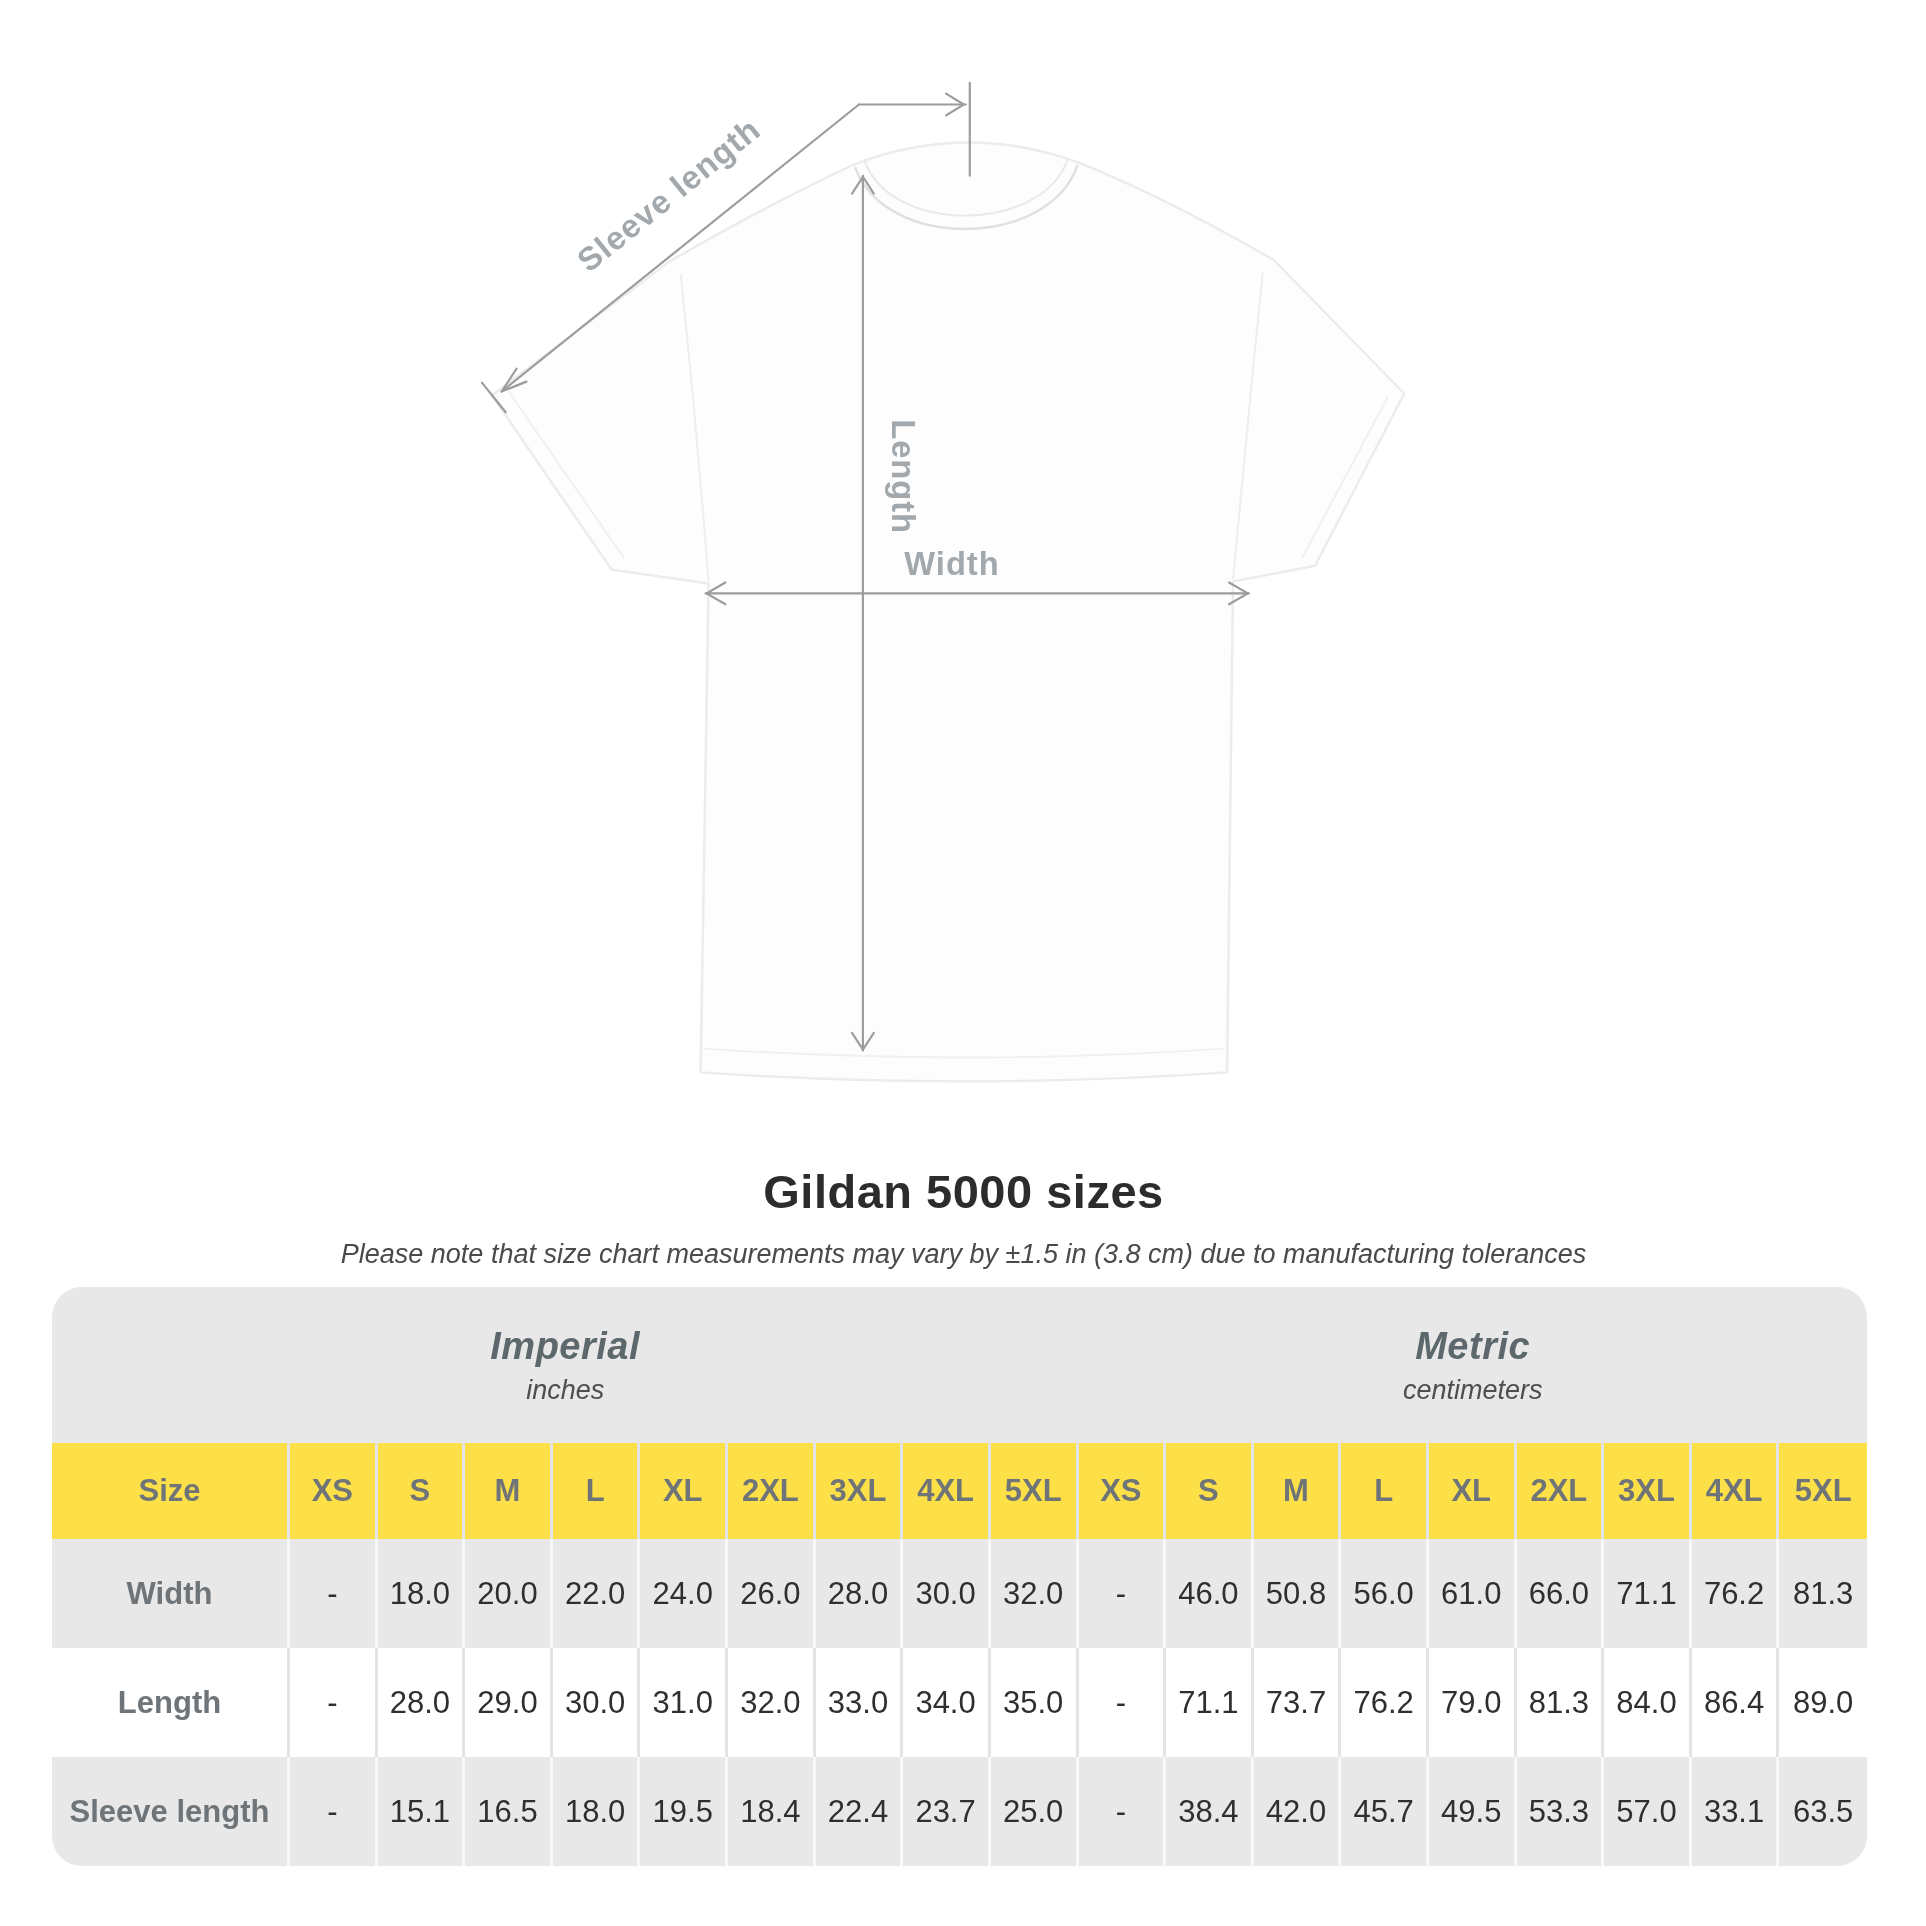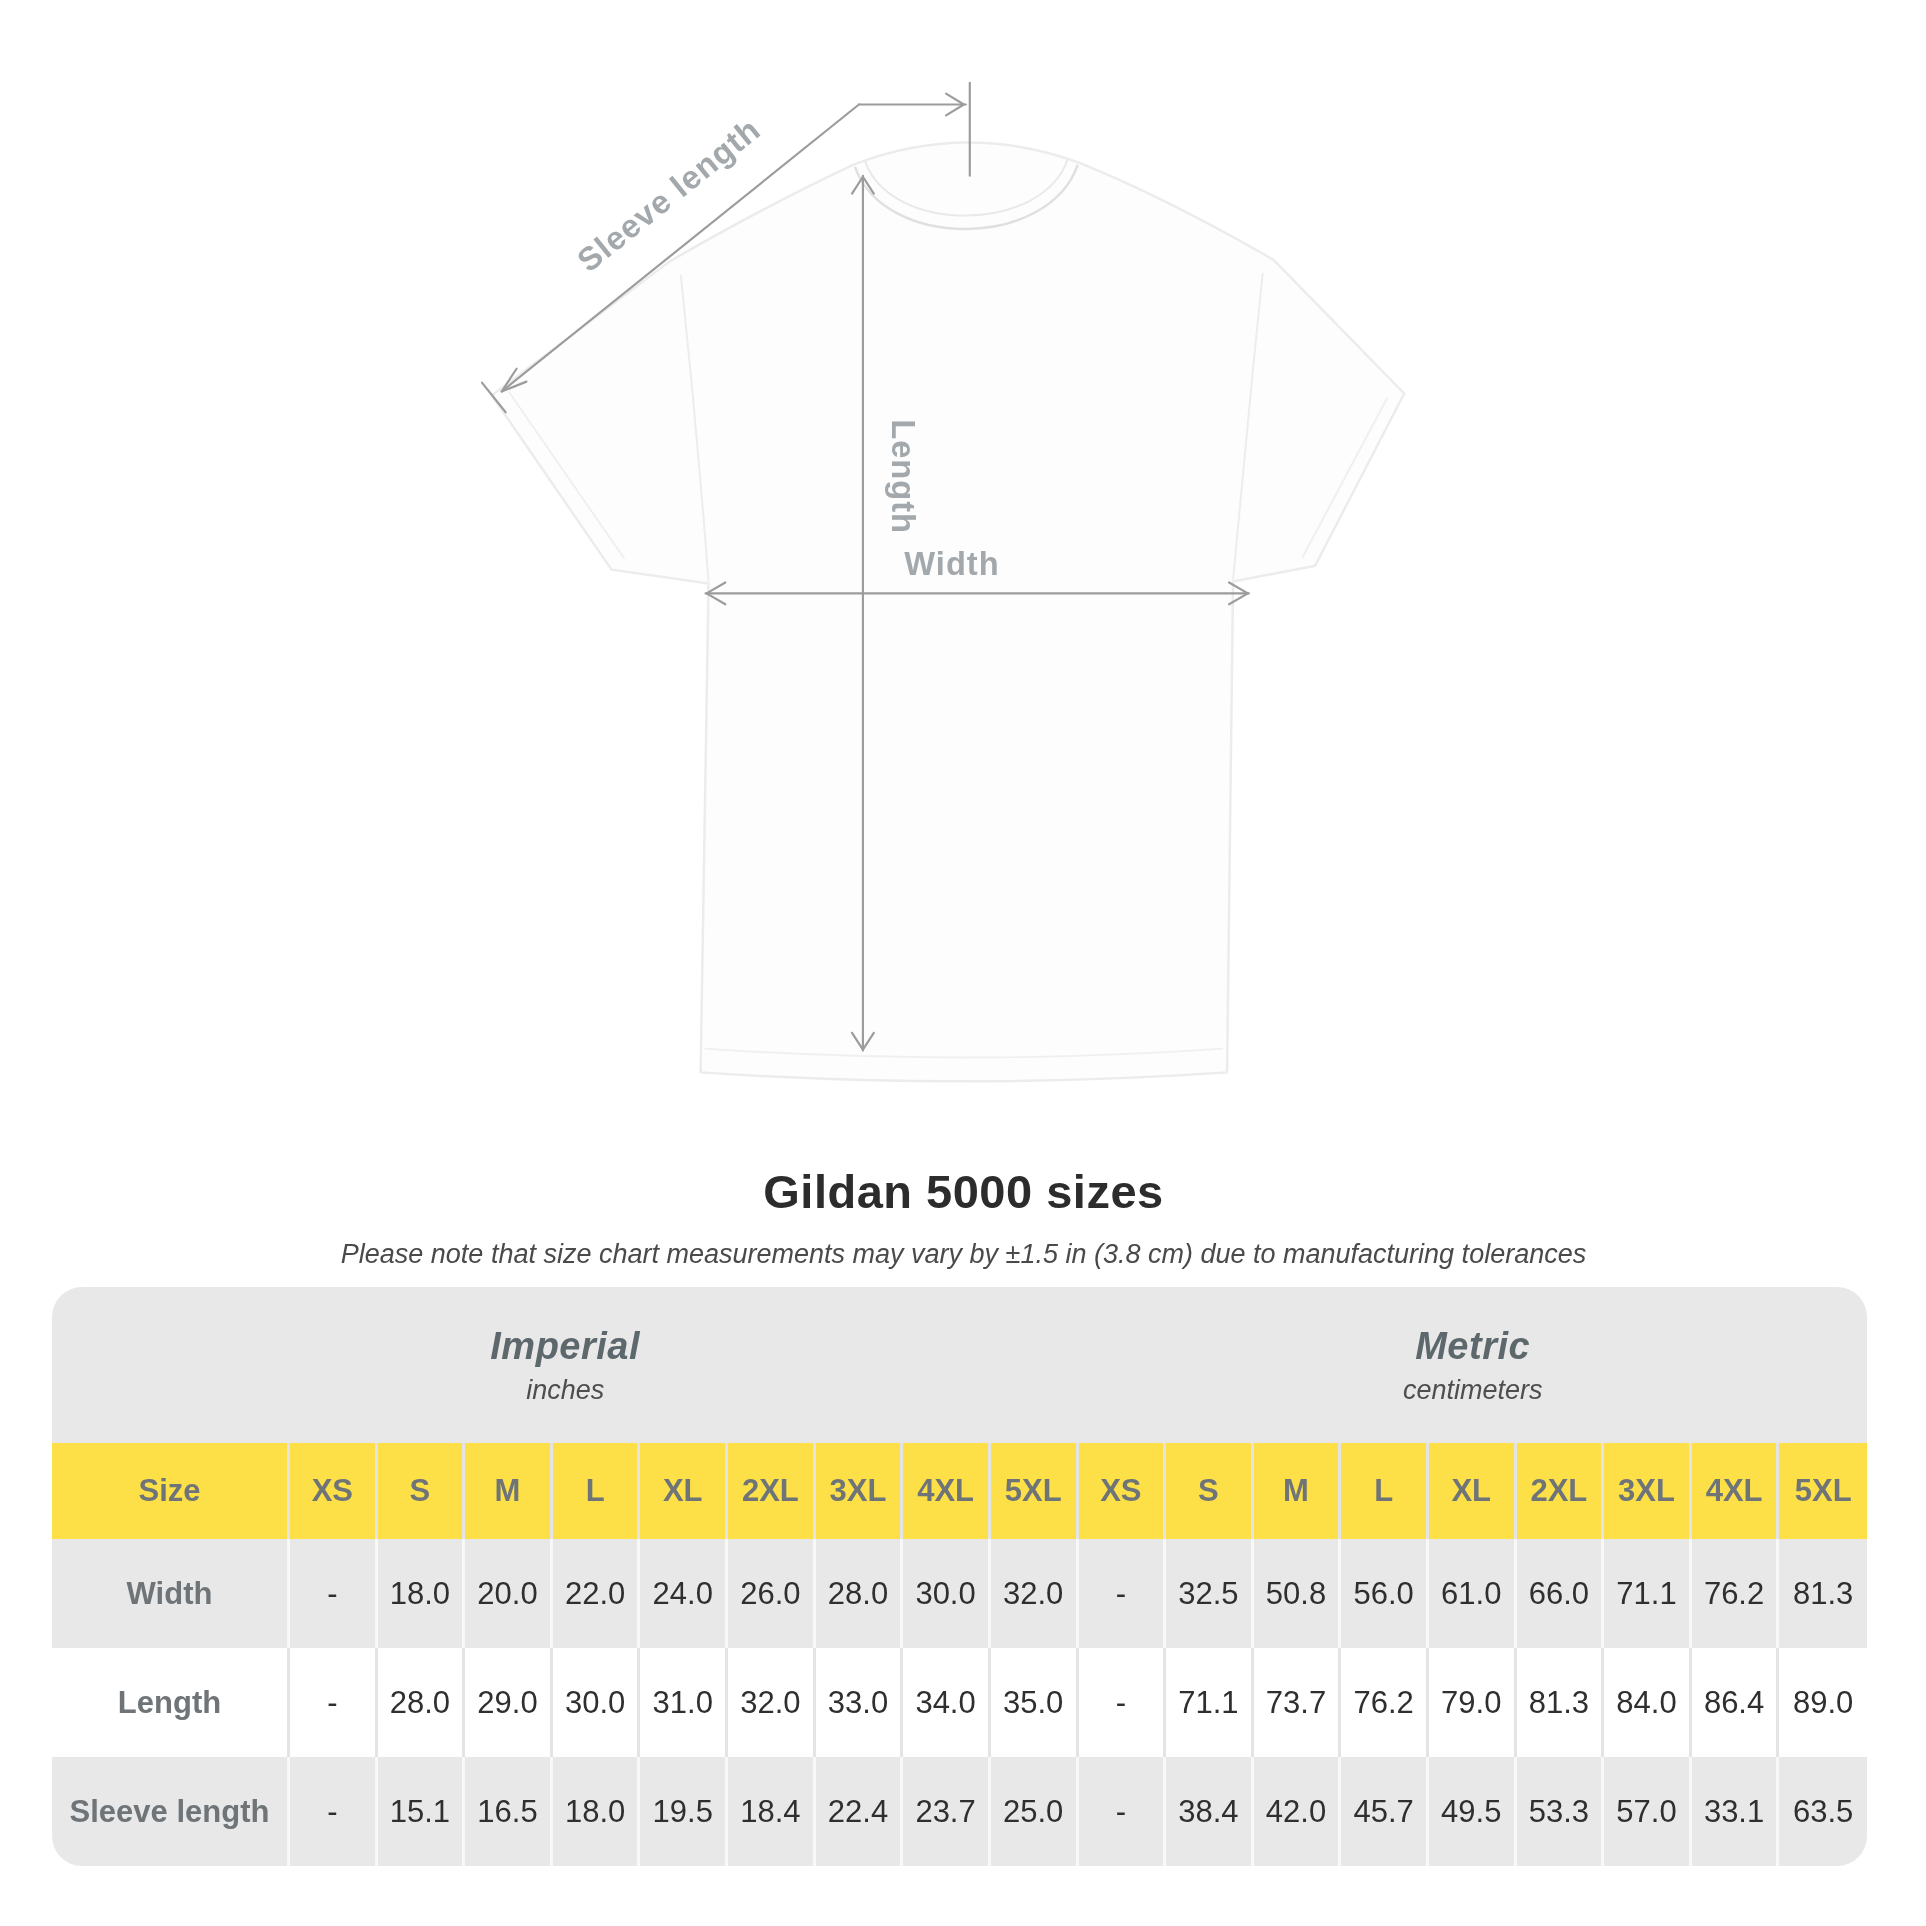--- a/index.html
+++ b/index.html
@@ -155,21 +155,21 @@
     <div class="cell">-</div>
     <div class="cell">18.0</div>
     <div class="cell">20.0</div>
     <div class="cell">22.0</div>
     <div class="cell">24.0</div>
     <div class="cell">26.0</div>
     <div class="cell">28.0</div>
     <div class="cell">30.0</div>
     <div class="cell">32.0</div>
     <div class="cell">-</div>
-    <div class="cell">32.5</div>
+    <div class="cell">46.0</div>
     <div class="cell">50.8</div>
     <div class="cell">56.0</div>
     <div class="cell">61.0</div>
     <div class="cell">66.0</div>
     <div class="cell">71.1</div>
     <div class="cell">76.2</div>
     <div class="cell">81.3</div>
   </div>
 
   <div class="t-row data white">

